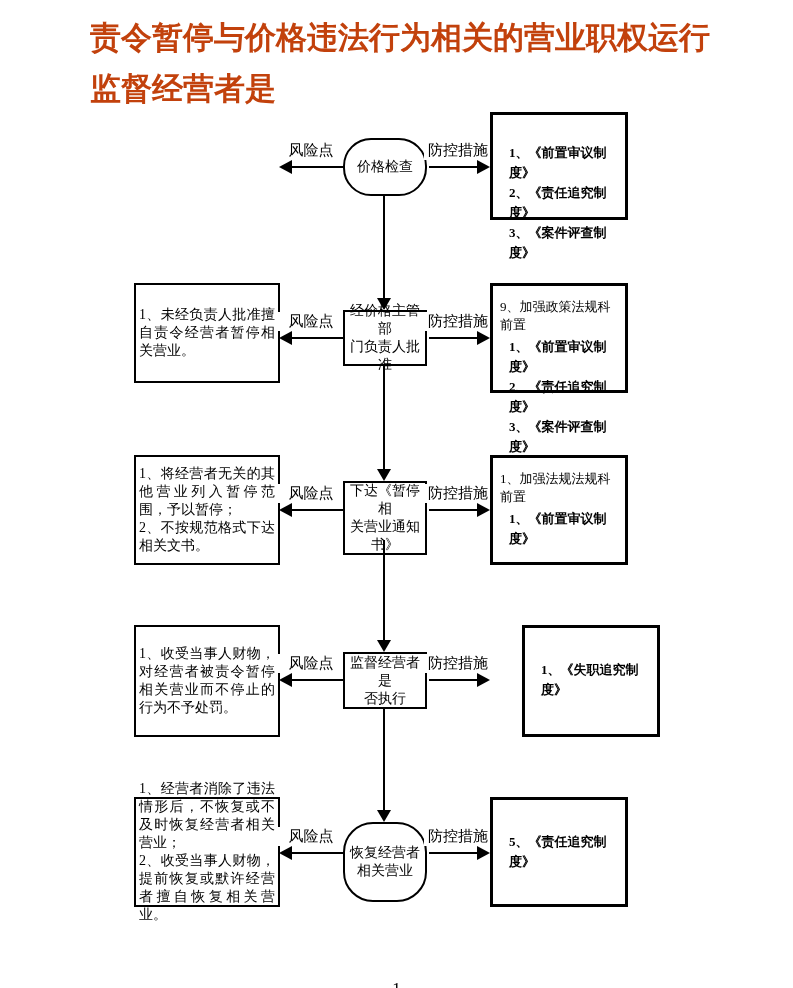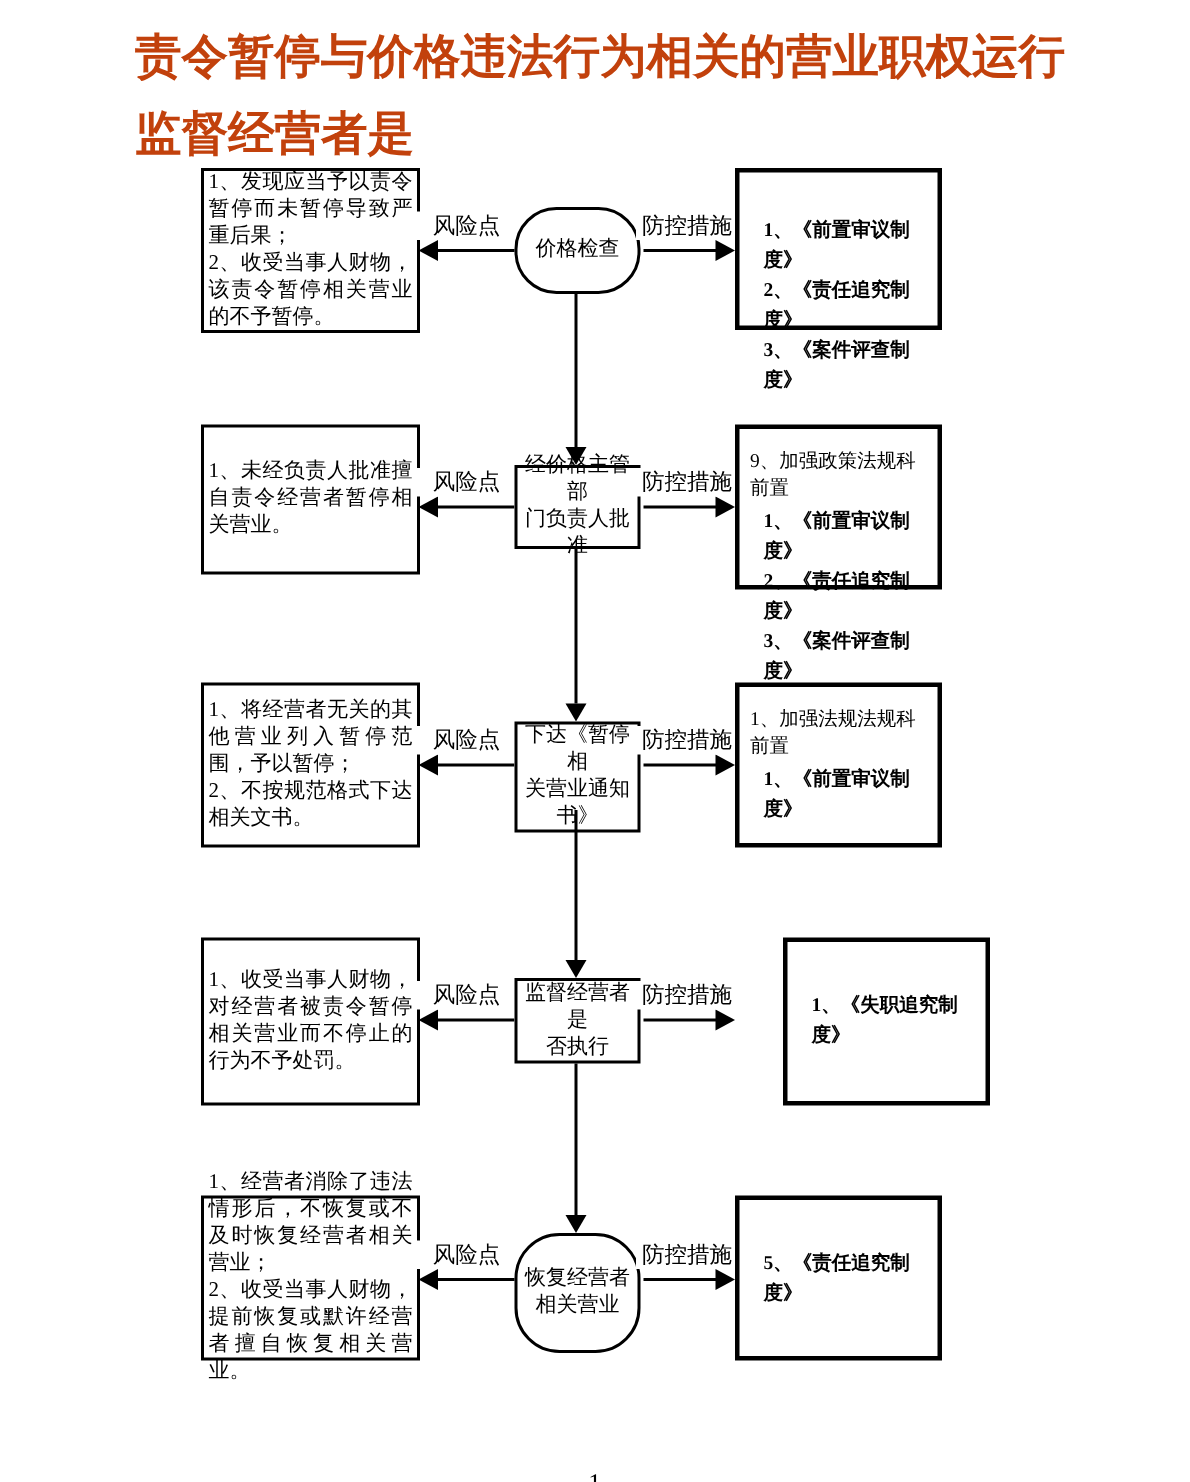--- a/index.html
+++ b/index.html
@@ -120,24 +120,20 @@
 </head>
 <body>
 
 <div class="page">
 
   <div class="doc-title">
     <div>责令暂停与价格违法行为相关的营业职权运行</div>
     <div>监督经营者是</div>
   </div>
 
-  <div class="risk-box" style="top:112px;height:110px;">
-    <div class="risk-text">1、发现应当予以责令暂停而未暂停导致严重后果；
-2、收受当事人财物，该责令暂停相关营业的不予暂停。</div>
-  </div>
   <div class="head-left" style="left:279px;top:160px;"></div>
   <div class="hline" style="left:290px;top:166px;width:53px;"></div>
   <div class="flow-label" style="left:278px;top:141px;width:66px;">风险点</div>
   <div class="node stadium" style="top:138px;height:58px;">价格检查</div>
   <div class="hline" style="left:429px;top:166px;width:49px;"></div>
   <div class="head-right" style="left:477px;top:160px;"></div>
   <div class="flow-label" style="left:424px;top:141px;width:68px;">防控措施</div>
   <div class="measure-box" style="top:112px;height:108px;">
 
     <div class="measure-list m-top-18">1、《前置审议制度》

